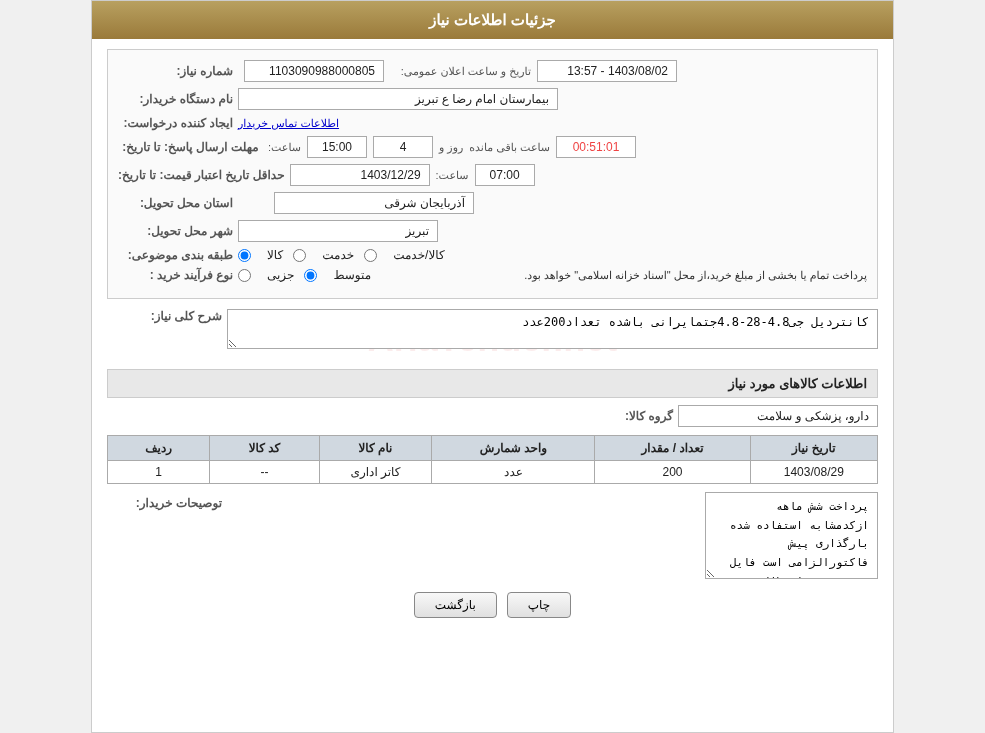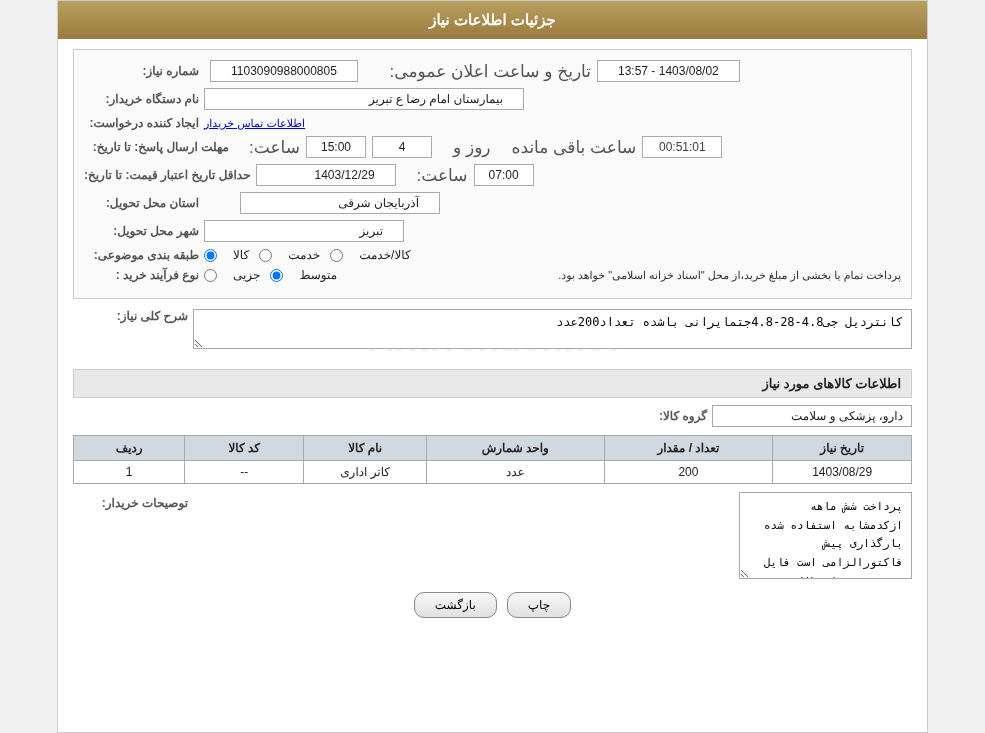--- a/index.html
+++ b/index.html
@@ -4,21 +4,21 @@
   <style>
     * { box-sizing: border-box; margin: 0; padding: 0; }
     body {
       font-family: Tahoma, Arial, sans-serif;
       font-size: 12px;
       background: #f0f0f0;
       direction: rtl;
       color: #222;
     }
     .page-container {
-      width: 871px;
+      width: 803px;
       min-height: 733px;
       background: #fff;
       margin: 0 auto;
       border: 1px solid #ccc;
     }
     .header-bar {
       background: linear-gradient(to bottom, #b8a060, #9a7a3a);
       color: #fff;
       text-align: center;
       padding: 10px 20px;
@@ -45,53 +45,53 @@
       color: #555;
       font-weight: bold;
       min-width: 120px;
       text-align: right;
       padding-right: 5px;
       white-space: nowrap;
     }
     .info-value-box {
       border: 1px solid #aaa;
       background: #fff;
-      padding: 3px 20px;
+      padding: 3px 8px;
       min-height: 22px;
       min-width: 220px;
       text-align: right;
     }
     .info-value-box.wide { min-width: 320px; }
     .info-value-box.narrow { min-width: 140px; }
     .inline-group {
       display: flex;
       align-items: center;
       gap: 6px;
     }
-    .small-label { color: #555; font-size: 17px; white-space: nowrap; margin-left: 15px; }
+    .small-label { color: #555; font-size: 11px; white-space: nowrap; }
     .time-box {
       border: 1px solid #aaa;
       background: #fff;
       padding: 3px 6px;
       min-width: 60px;
       text-align: center;
     }
     .contact-link {
       color: #0000cc;
       text-decoration: underline;
       cursor: pointer;
       font-size: 11px;
     }
     .remaining-box {
       border: 1px solid #aaa;
       background: #fff;
       padding: 3px 8px;
       min-width: 80px;
       text-align: center;
-      color: #404040;
+      color: #ef4444;
     }
     .radio-group {
       display: flex;
       align-items: center;
       gap: 10px;
       direction: rtl;
     }
     .radio-item {
       display: flex;
       align-items: center;
@@ -207,21 +207,21 @@
       margin-top: 10px;
       padding-bottom: 10px;
     }
     .btn {
       padding: 5px 20px;
       border: 1px solid #888;
       background: linear-gradient(to bottom, #f8f8f8, #e0e0e0);
       cursor: pointer;
       font-size: 12px;
       font-family: Tahoma, Arial, sans-serif;
-      border-radius: 10px;
+      border-radius: 4px;
     }
     .watermark-area {
       position: relative;
       min-height: 60px;
     }
   </style>
 </head>
 <body>
 
 <div class="page-container">
@@ -260,21 +260,21 @@
 
       <div class="info-row">
         <div class="inline-group">
           <div class="remaining-box">00:51:01</div>
           <span class="small-label">ساعت باقی مانده</span>
           <span class="small-label">روز و</span>
           <div class="time-box">4</div>
           <div class="time-box">15:00</div>
           <span class="small-label">ساعت:</span>
         </div>
-        <span class="info-label" style="min-width:150px;">مهلت ارسال پاسخ: تا تاریخ:</span>
+        <span class="info-label" style="min-width:150px;text-align:center;">مهلت ارسال پاسخ: تا تاریخ:</span>
       </div>
 
       <div class="info-row">
         <div class="inline-group">
           <div class="time-box">07:00</div>
           <span class="small-label">ساعت:</span>
           <div class="info-value-box narrow">1403/12/29</div>
         </div>
         <span class="info-label" style="min-width:150px;">حداقل تاریخ اعتبار قیمت: تا تاریخ:</span>
       </div>

